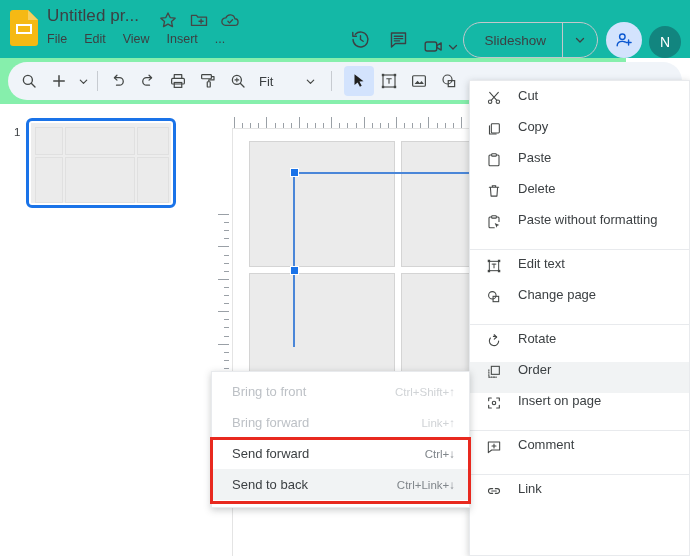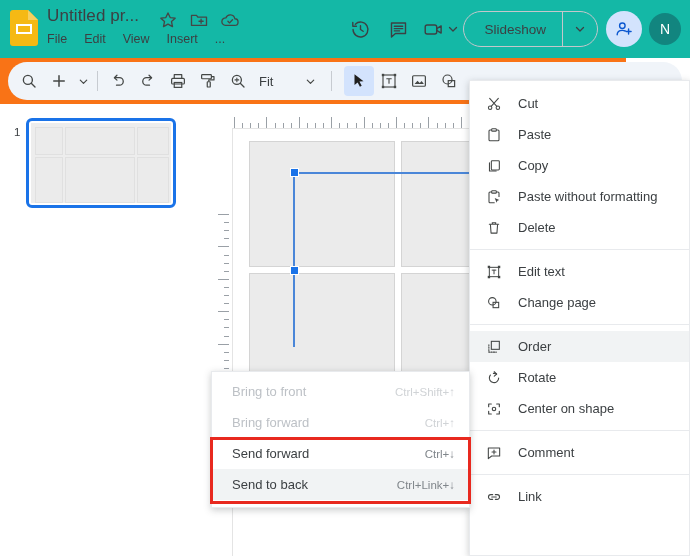--- a/index.html
+++ b/index.html
@@ -28,21 +28,21 @@
   #title-icons { position: absolute; left: 158px; top: 10px; display: flex; gap: 11px; align-items: center;}
   .ticon { width: 20px; height: 20px; display: block; }
 
   #menubar {
     position: absolute; left: 47px; top: 32px;
     display: flex; gap: 17px; align-items: center;
     font-size: 12.5px; color: #3c4043;
   }
   #menubar span { cursor: default; white-space: nowrap; }
 
-  #top-right { position: absolute; right: 6px; top: 0; height: 58px; display: flex; align-items: center; gap: 0px; }
+  #top-right { position: absolute; right: 6px; top: 0; height: 58px; display: flex; align-items: flex-end; gap: 0px; }
   .tr-btn { width: 38px; height: 38px; display: flex; align-items: center; justify-content: center; border-radius: 50%; }
   #meet-group { display: flex; align-items: center; gap: 1px; margin-right: 4px;}
   #slideshow-wrap {
     display: flex; align-items: center;
     border: 1px solid #c3c7cb; border-radius: 20px; height: 36px;
     margin-right: 8px;
   }
   #slideshow-label { padding: 0 16px 0 20px; font-size: 13.5px; color: #3c4043; }
   #slideshow-sep { width: 1px; height: 36px; background: #c3c7cb; }
   #slideshow-arrow { width: 34px; display: flex; align-items: center; justify-content: center; }
@@ -54,21 +54,21 @@
   #avatar {
     width: 32px; height: 32px; border-radius: 50%;
     background: #12857f; color: #fff; font-size: 14px;
     display: flex; align-items: center; justify-content: center;
     margin-right: 3px;
   }
 
   
   #toolbar2 {
     position: absolute; left: 0; top: 58px; width: 626px; height: 46px;
-    background: #f97316;
+    background: #86efac;
   }
   #toolbar2-inner {
     position: absolute; left: 8px; top: 4px; height: 38px;
     background: #f0f4f9; border-radius: 19px;
     display: flex; align-items: center; padding: 0 6px;
     width: 674px;
   }
   .tb-btn { width: 30px; height: 30px; display:flex; align-items:center; justify-content:center; border-radius: 4px; }
   .tb-btn.sel { background: #d3e3fd; }
   .tb-sep { width: 1px; height: 20px; background: #c7cbd1; margin: 0 5px; }
@@ -130,21 +130,21 @@
   
   #ctxmenu {
     position: absolute; left: 469px; top: 80px; width: 221px; height: 476px;
     background: #ffffff;
     border: 1px solid #e8eaed;
     box-shadow: 0 2px 7px rgba(60,64,67,0.28);
     padding: 7px 0 0 0;
     z-index: 30;
   }
   .mi {
-    height: 31px; display: flex; align-items: center;
+    height: 31px; display: flex; 
     padding-left: 14px; font-size: 13px; color: #3c4043;
     position: relative;
   }
   .mi.hl { background: #f1f3f4; }
   .mi-ico { width: 20px; height: 20px; margin-right: 14px; display:flex; align-items:center; justify-content:center; flex: 0 0 20px;}
   .mi-label { white-space: nowrap; }
   .msep { height: 1px; background: #e8eaed; margin: 6px 0; }
 
   
   #submenu {
@@ -469,58 +469,58 @@
           <circle cx="17.8" cy="17.5" r="2.6"></circle>
         <path d="M7.8 15.5L18.5 3.5M16.2 15.5L5.5 3.5" stroke-linecap="round"></path>
       </svg>
     </span>
     <span class="mi-label">Cut</span>
   </div>
 
   <div class="mi">
     <span class="mi-ico">
       <svg width="16" height="16" viewBox="0 0 24 24" fill="none" stroke="#444746" stroke-width="1.6">
+        <rect x="8" y="4" width="12" height="14" rx="1.4"></rect>
+        <path d="M5.2 7v12.6h10" stroke-linecap="round" stroke-linejoin="round"></path>
+      </svg>
+    </span>
+    <span class="mi-label">Copy</span>
+  </div>
+
+  <div class="mi">
+    <span class="mi-ico">
+      <svg width="16" height="16" viewBox="0 0 24 24" fill="none" stroke="#444746" stroke-width="1.6">
         <path d="M8.5 4.5H6a1.5 1.5 0 0 0-1.5 1.5v13A1.5 1.5 0 0 0 6 20.5h12a1.5 1.5 0 0 0 1.5-1.5V6A1.5 1.5 0 0 0 18 4.5h-2.5" stroke-linejoin="round"></path>
         <rect x="8.5" y="2.6" width="7" height="3.6" rx="1"></rect>
       </svg>
     </span>
     <span class="mi-label">Paste</span>
   </div>
 
   <div class="mi">
     <span class="mi-ico">
       <svg width="16" height="16" viewBox="0 0 24 24" fill="none" stroke="#444746" stroke-width="1.6">
-        <rect x="8" y="4" width="12" height="14" rx="1.4"></rect>
-        <path d="M5.2 7v12.6h10" stroke-linecap="round" stroke-linejoin="round"></path>
-      </svg>
-    </span>
-    <span class="mi-label">Copy</span>
+        <path d="M5 6.5h14M9.5 6.5V4.2h5v2.3" stroke-linecap="round"></path>
+        <path d="M6.6 6.5l1 13.2h8.8l1-13.2" stroke-linejoin="round"></path>
+      </svg>
+    </span>
+    <span class="mi-label">Delete</span>
   </div>
 
   <div class="mi">
     <span class="mi-ico">
       <svg width="16" height="16" viewBox="0 0 24 24" fill="none" stroke="#444746" stroke-width="1.6">
         <path d="M8.5 4.5H6a1.5 1.5 0 0 0-1.5 1.5v13A1.5 1.5 0 0 0 6 20.5h7" stroke-linejoin="round"></path>
         <path d="M15.5 4.5H18A1.5 1.5 0 0 1 19.5 6v6" stroke-linejoin="round"></path>
         <rect x="8.5" y="2.6" width="7" height="3.6" rx="1"></rect>
         <path d="M13 13.5l7 3-3 1-1 3z" fill="#444746" stroke="none"></path>
       </svg>
     </span>
     <span class="mi-label">Paste without formatting</span>
 
-  </div>
-
-  <div class="mi">
-    <span class="mi-ico">
-      <svg width="16" height="16" viewBox="0 0 24 24" fill="none" stroke="#444746" stroke-width="1.6">
-        <path d="M5 6.5h14M9.5 6.5V4.2h5v2.3" stroke-linecap="round"></path>
-        <path d="M6.6 6.5l1 13.2h8.8l1-13.2" stroke-linejoin="round"></path>
-      </svg>
-    </span>
-    <span class="mi-label">Delete</span>
   </div>
 
   <div class="msep"></div>
 
   <div class="mi">
     <span class="mi-ico">
       <svg width="16" height="16" viewBox="0 0 24 24" fill="none" stroke="#444746" stroke-width="1.5">
         <rect x="5" y="5" width="14" height="14"></rect>
         <path d="M9.2 9.2h5.6M12 9.2v5.6" stroke-linecap="round"></path>
         <rect x="2.6" y="2.6" width="3.6" height="3.6" fill="#444746" stroke="none"></rect>
@@ -538,48 +538,48 @@
         <circle cx="9.5" cy="9.5" r="5.6"></circle>
         <rect x="10.6" y="11" width="8.4" height="8"></rect>
       </svg>
     </span>
     <span class="mi-label">Change page</span>
   </div>
 
 
   <div class="msep"></div>
 
-  <div class="mi hl">
-    <span class="mi-ico">
-      <svg width="16" height="16" viewBox="0 0 24 24" fill="none" stroke="#444746" stroke-width="1.6">
-        <rect x="8" y="3.5" width="12" height="12"></rect>
-        <path d="M4.3 8.5v11.2h11.2" stroke-linecap="round" stroke-dasharray="1.8 1.8"></path>
-      </svg>
-    </span>
-    <span class="mi-label">Order</span>
-  </div>
-
   <div class="mi">
     <span class="mi-ico">
       <svg width="16" height="16" viewBox="0 0 24 24" fill="none" stroke="#444746" stroke-width="1.7">
         <path d="M19 12a7 7 0 1 1-3.2-5.9" stroke-linecap="round" stroke-dasharray="26 5"></path>
         <path d="M12.4 2.6l3.6 3.5-3.6 3.2" stroke-linecap="round" stroke-linejoin="round"></path>
       </svg>
     </span>
     <span class="mi-label">Rotate</span>
   </div>
 
+  <div class="mi hl">
+    <span class="mi-ico">
+      <svg width="16" height="16" viewBox="0 0 24 24" fill="none" stroke="#444746" stroke-width="1.6">
+        <rect x="8" y="3.5" width="12" height="12"></rect>
+        <path d="M4.3 8.5v11.2h11.2" stroke-linecap="round" stroke-dasharray="1.8 1.8"></path>
+      </svg>
+    </span>
+    <span class="mi-label">Order</span>
+  </div>
+
   <div class="mi">
     <span class="mi-ico">
       <svg width="16" height="16" viewBox="0 0 24 24" fill="none" stroke="#444746" stroke-width="1.7">
         <path d="M4 8.5V4.5h4M20 8.5V4.5h-4M4 15.5v4h4M20 15.5v4h-4" stroke-linecap="round" stroke-linejoin="round"></path>
         <circle cx="12" cy="12" r="2.6"></circle>
       </svg>
     </span>
-    <span class="mi-label">Center on shape</span>
+    <span class="mi-label">Insert on page</span>
   </div>
 
   <div class="msep"></div>
 
   <div class="mi">
     <span class="mi-ico">
       <svg width="16" height="16" viewBox="0 0 24 24" fill="none" stroke="#444746" stroke-width="1.6">
         <path d="M3.5 4.5h17v12h-12l-5 4z" stroke-linejoin="round"></path>
         <path d="M12 7.5v6M9 10.5h6" stroke-linecap="round"></path>
       </svg>
@@ -601,21 +601,21 @@
   </div>
 </div>
 
 <div id="submenu">
   <div class="smi disabled">
     <span>Bring to front</span>
     <span class="smi-sc">Ctrl+Shift+↑</span>
   </div>
   <div class="smi disabled">
     <span>Bring forward</span>
-    <span class="smi-sc">Ctrl+↑</span>
+    <span class="smi-sc">Link+↑</span>
   </div>
   <div class="smi">
     <span>Send forward</span>
     <span class="smi-sc">Ctrl+↓</span>
   </div>
   <div class="smi hl">
     <span>Send to back</span>
     <span class="smi-sc">Ctrl+Link+↓</span>
   </div>
 </div>

